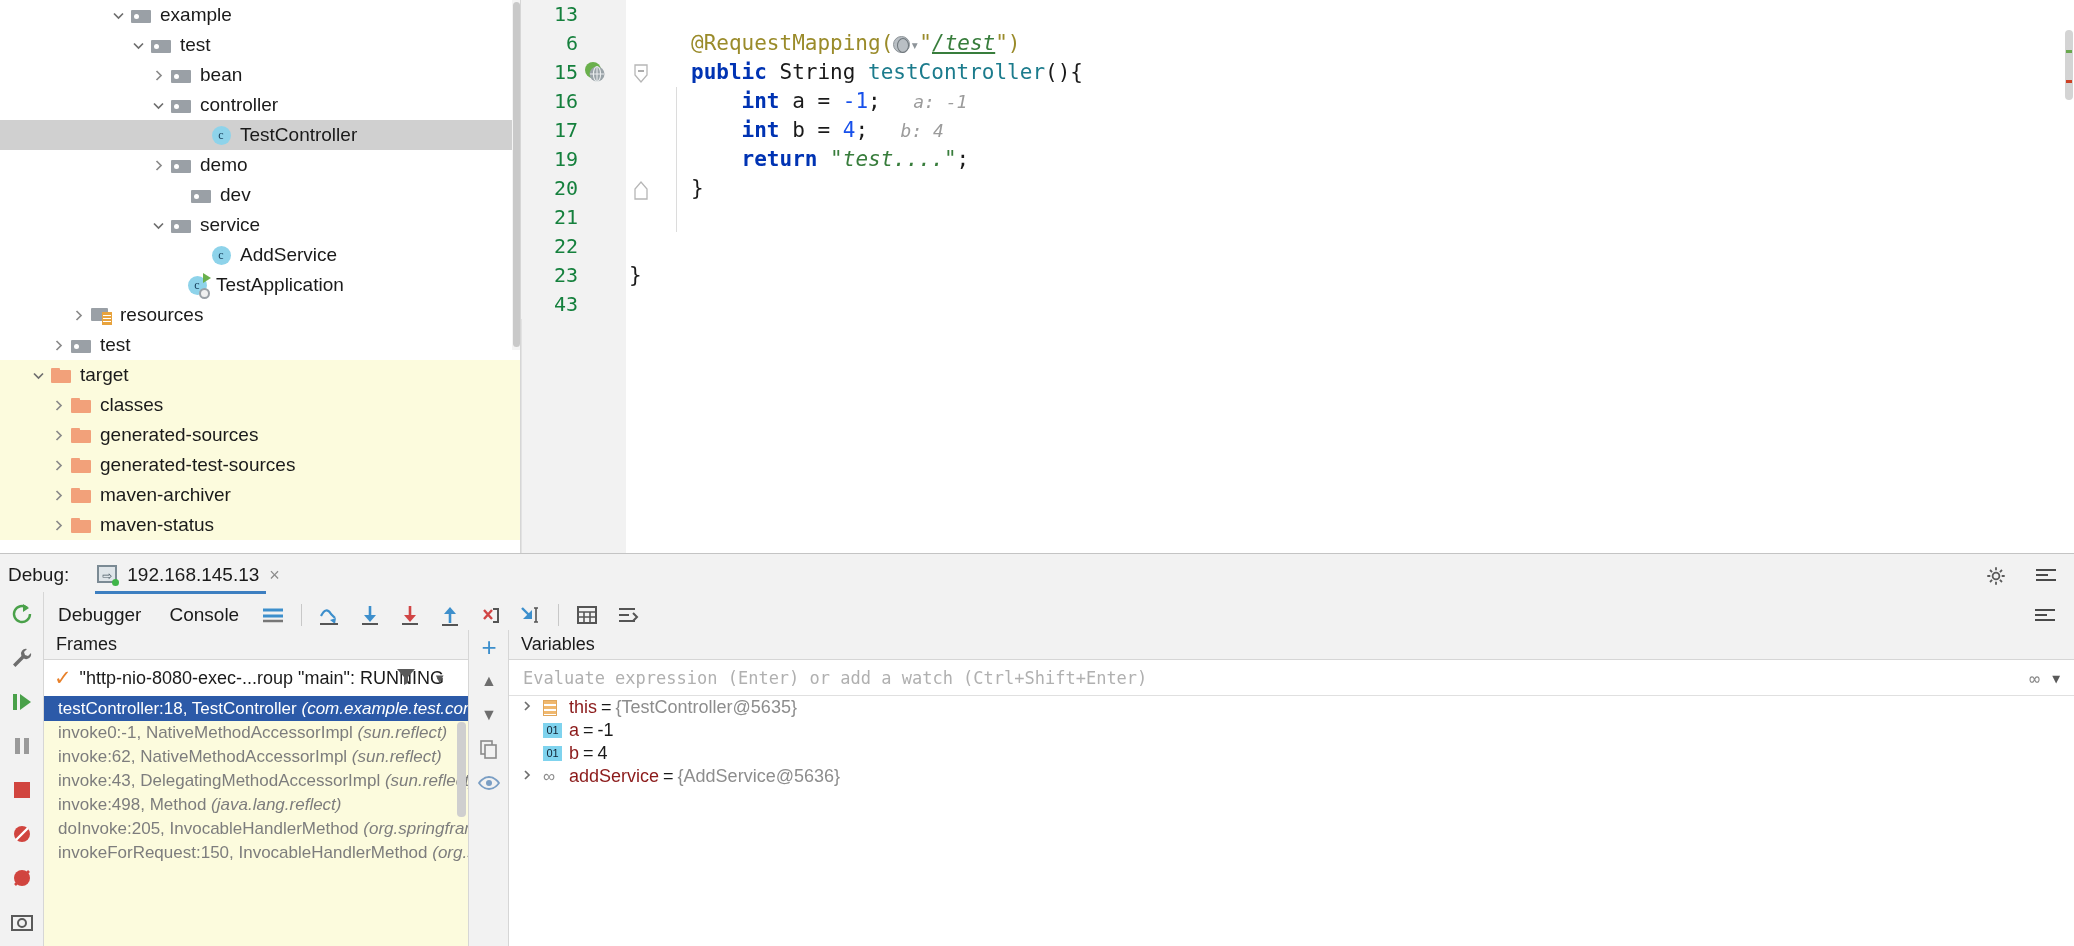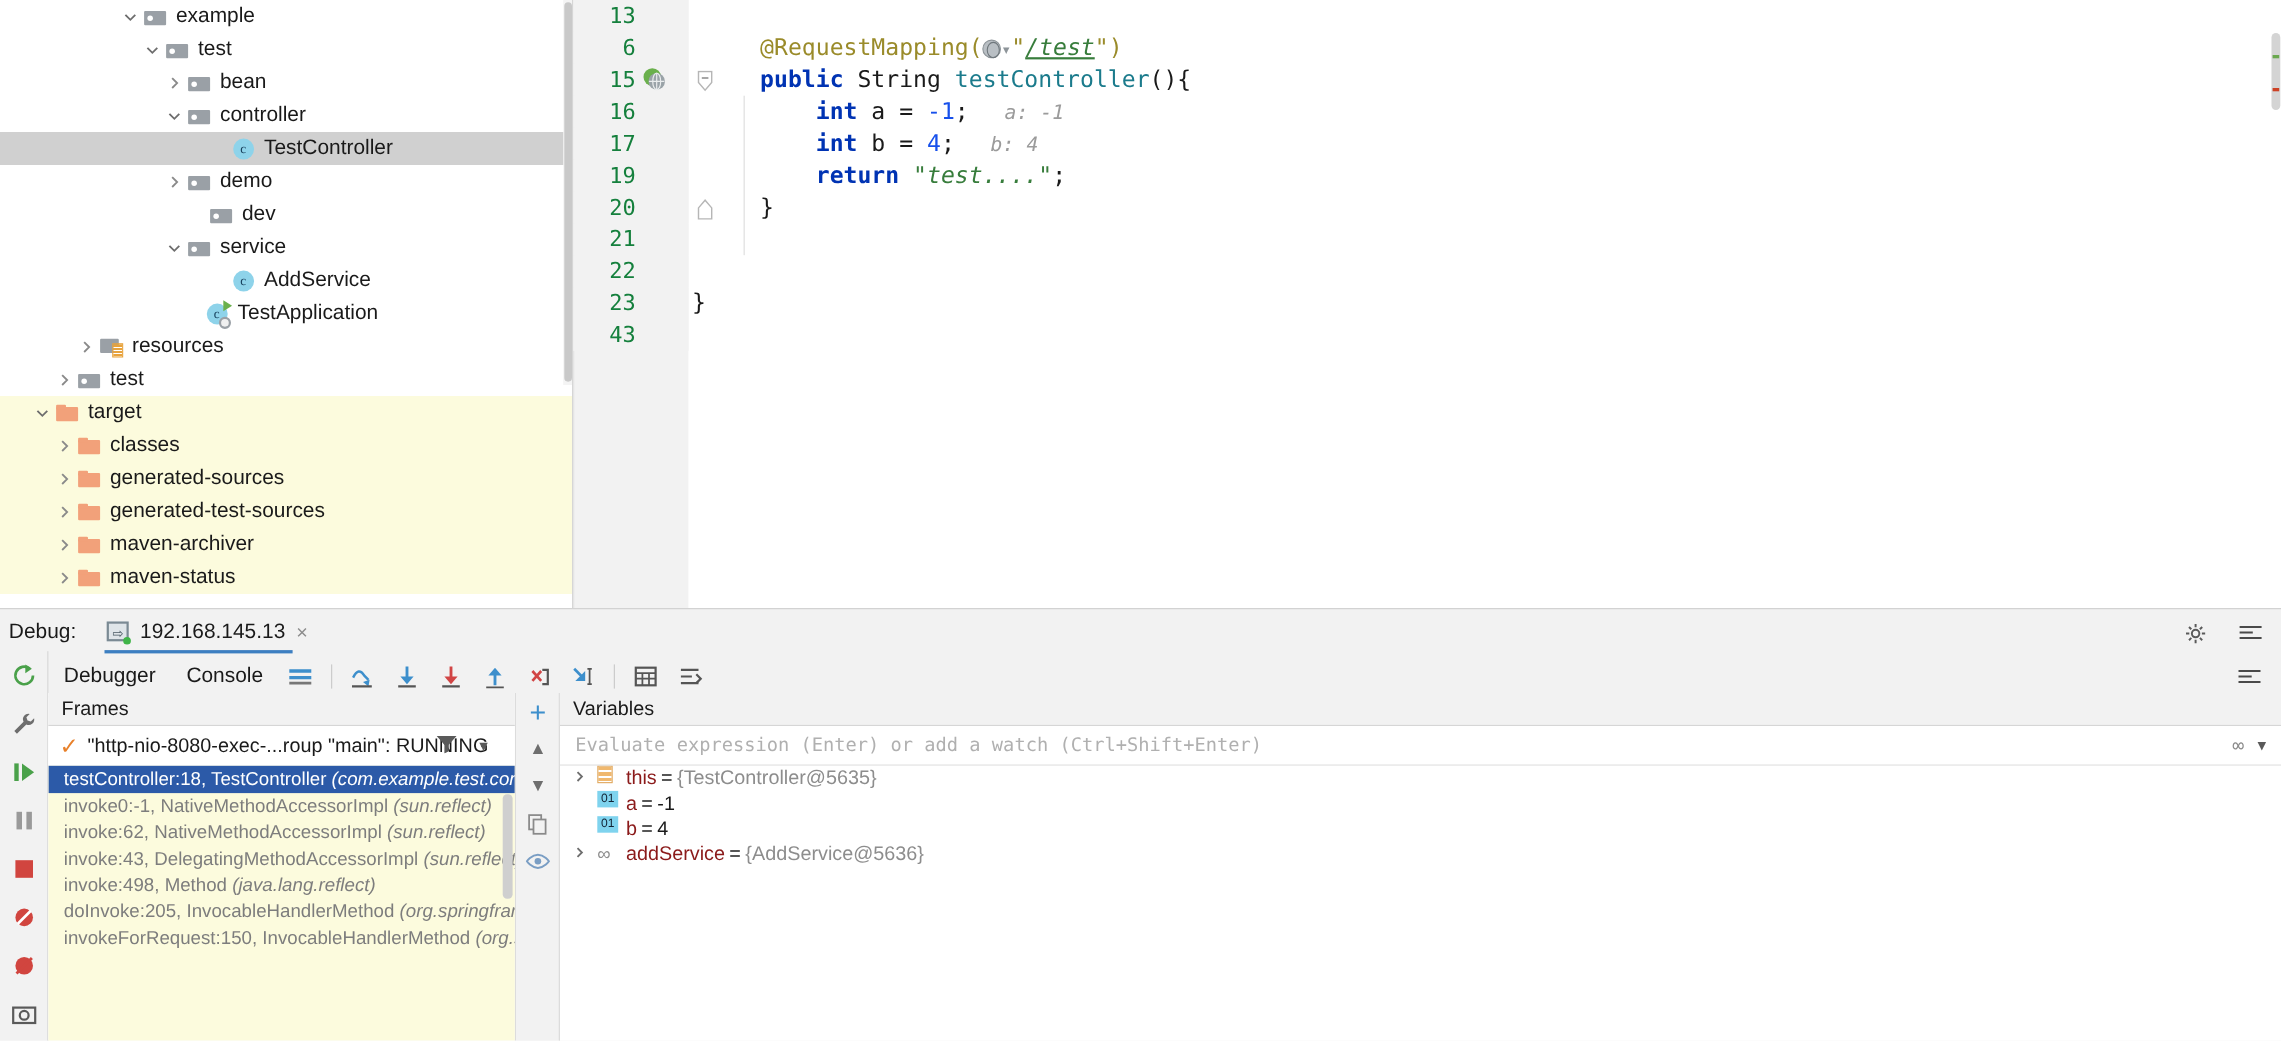--- a/index.html
+++ b/index.html
@@ -287,21 +287,21 @@
   .mid-btn { width:40px; height:34px; display:flex; align-items:center; justify-content:center; color:#6e6e6e; }
 
   .vars-pane { flex:1; position:relative; background:#ffffff; }
   .eval-bar {
     height:36px; display:flex; align-items:center; padding-left:14px;
     font-family:"DejaVu Sans Mono", monospace; font-size:17px; color:#b0b0b0;
     border-bottom:1px solid #e0e0e0; position:relative;
   }
   .eval-right { position:absolute; right:14px; top:8px; display:flex; align-items:center; gap:14px; }
   .var-row {
-    height: 23px; line-height:23px; font-size:18px; display:flex; align-items:flex-start;
+    height: 23px; line-height:23px; font-size:18px; display:flex; align-items:center;
     padding-left: 12px; white-space:nowrap;
   }
   .var-twisty { width:22px; color:#6e6e6e; font-size:14px; flex:none; }
   .var-icon { width:26px; flex:none; display:flex; align-items:center; }
   .icon-fields {
     width:14px; height:16px;
     background: repeating-linear-gradient(to bottom, #f0b86e 0 3px, #ffffff 3px 5px);
     border:1px solid #e0a75c;
   }
   .icon-prim {

